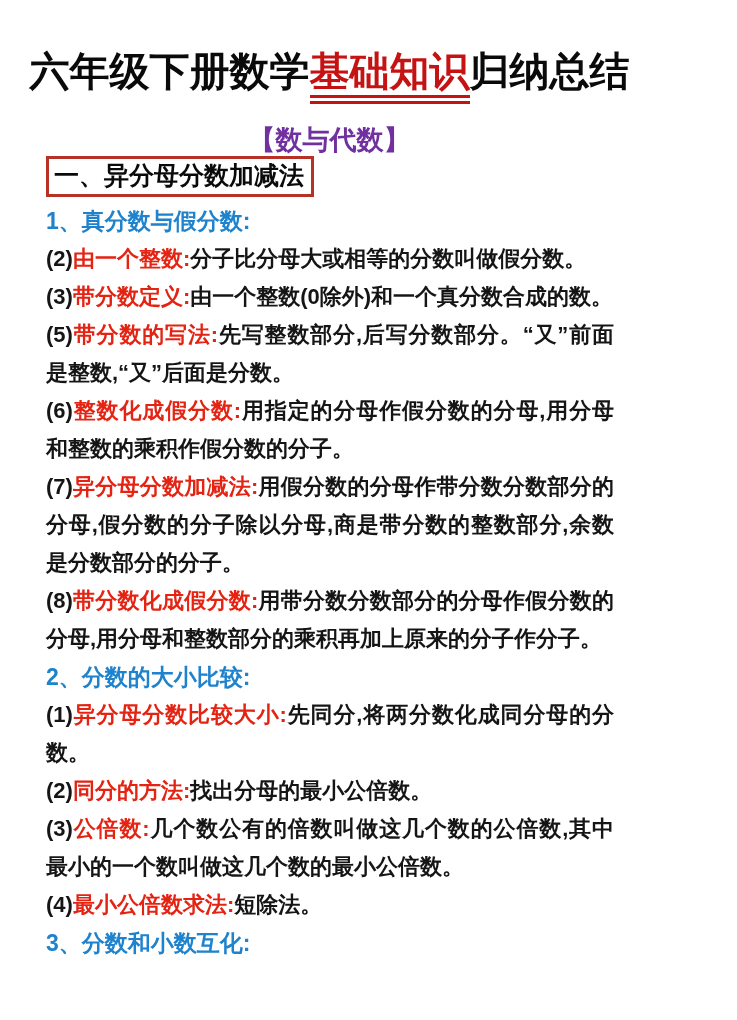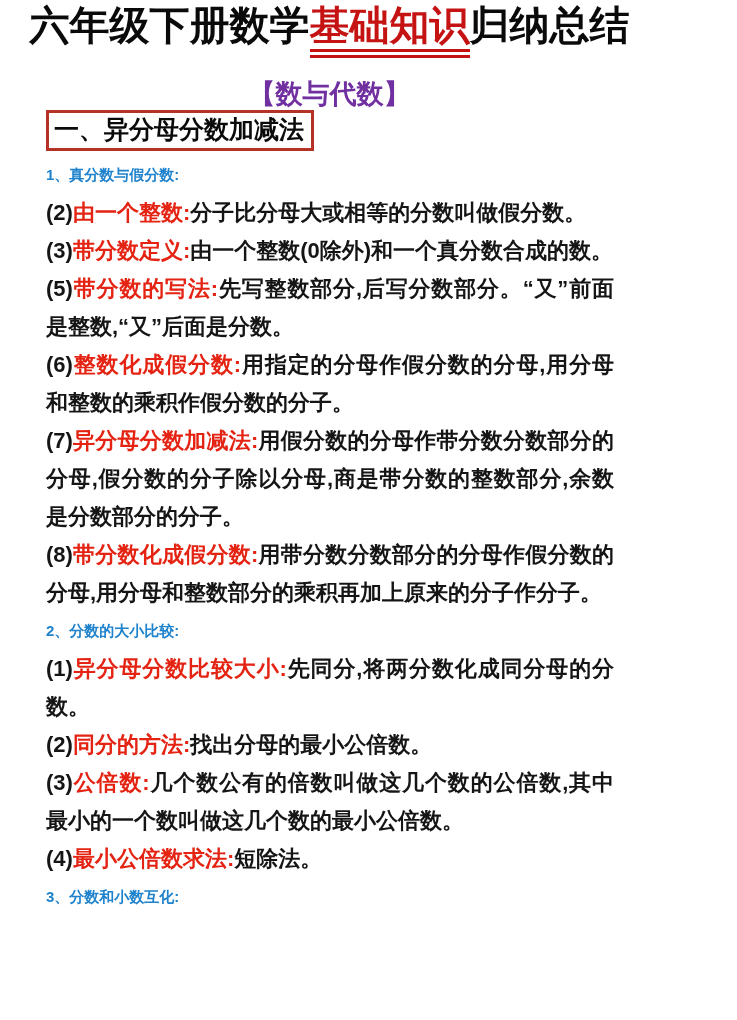--- a/index.html
+++ b/index.html
@@ -9,21 +9,21 @@
     overflow: hidden;
     font-family: "Liberation Sans", sans-serif;
     font-weight: 700;
     color: #151515;
     --red-title: #c51212;
     --red-term: #e42313;
     --blue-head: #1e82cc;
     --purple-sub: #7030a0;
     --box-border: #b73226;
   }
-  .page { width: 659px; height: 1020px; box-sizing: border-box; }
+  .page { width: 659px; height: 1020px; box-sizing: border-box; padding-top: 46px; }
 
   .title {
     margin: 0; text-align: center;
     font-size: 40px; line-height: 50px; color: #0a0a0a;
     letter-spacing: 0;
     white-space: nowrap;
   }
   .title .hl {
     color: var(--red-title);
     border-bottom: 9px double var(--red-title);
@@ -43,21 +43,21 @@
     padding: 1px 7px 3px 5px;
     font-size: 25px; line-height: 31px;
     color: #0a0a0a;
   }
 
   .content { margin: 5px 45px 0 46px; }
 
   .sub-heading {
     margin: 0;
     color: var(--blue-head);
-    font-size: 15px; line-height: 38px;
+    font-size: 23px; line-height: 38px;
     text-align: left;
   }
 
   .item {
     margin: 0;
     font-size: 22px; line-height: 38px;
     text-align: justify;
     color: #151515;
   }
   .item .num  { color: #151515; }

